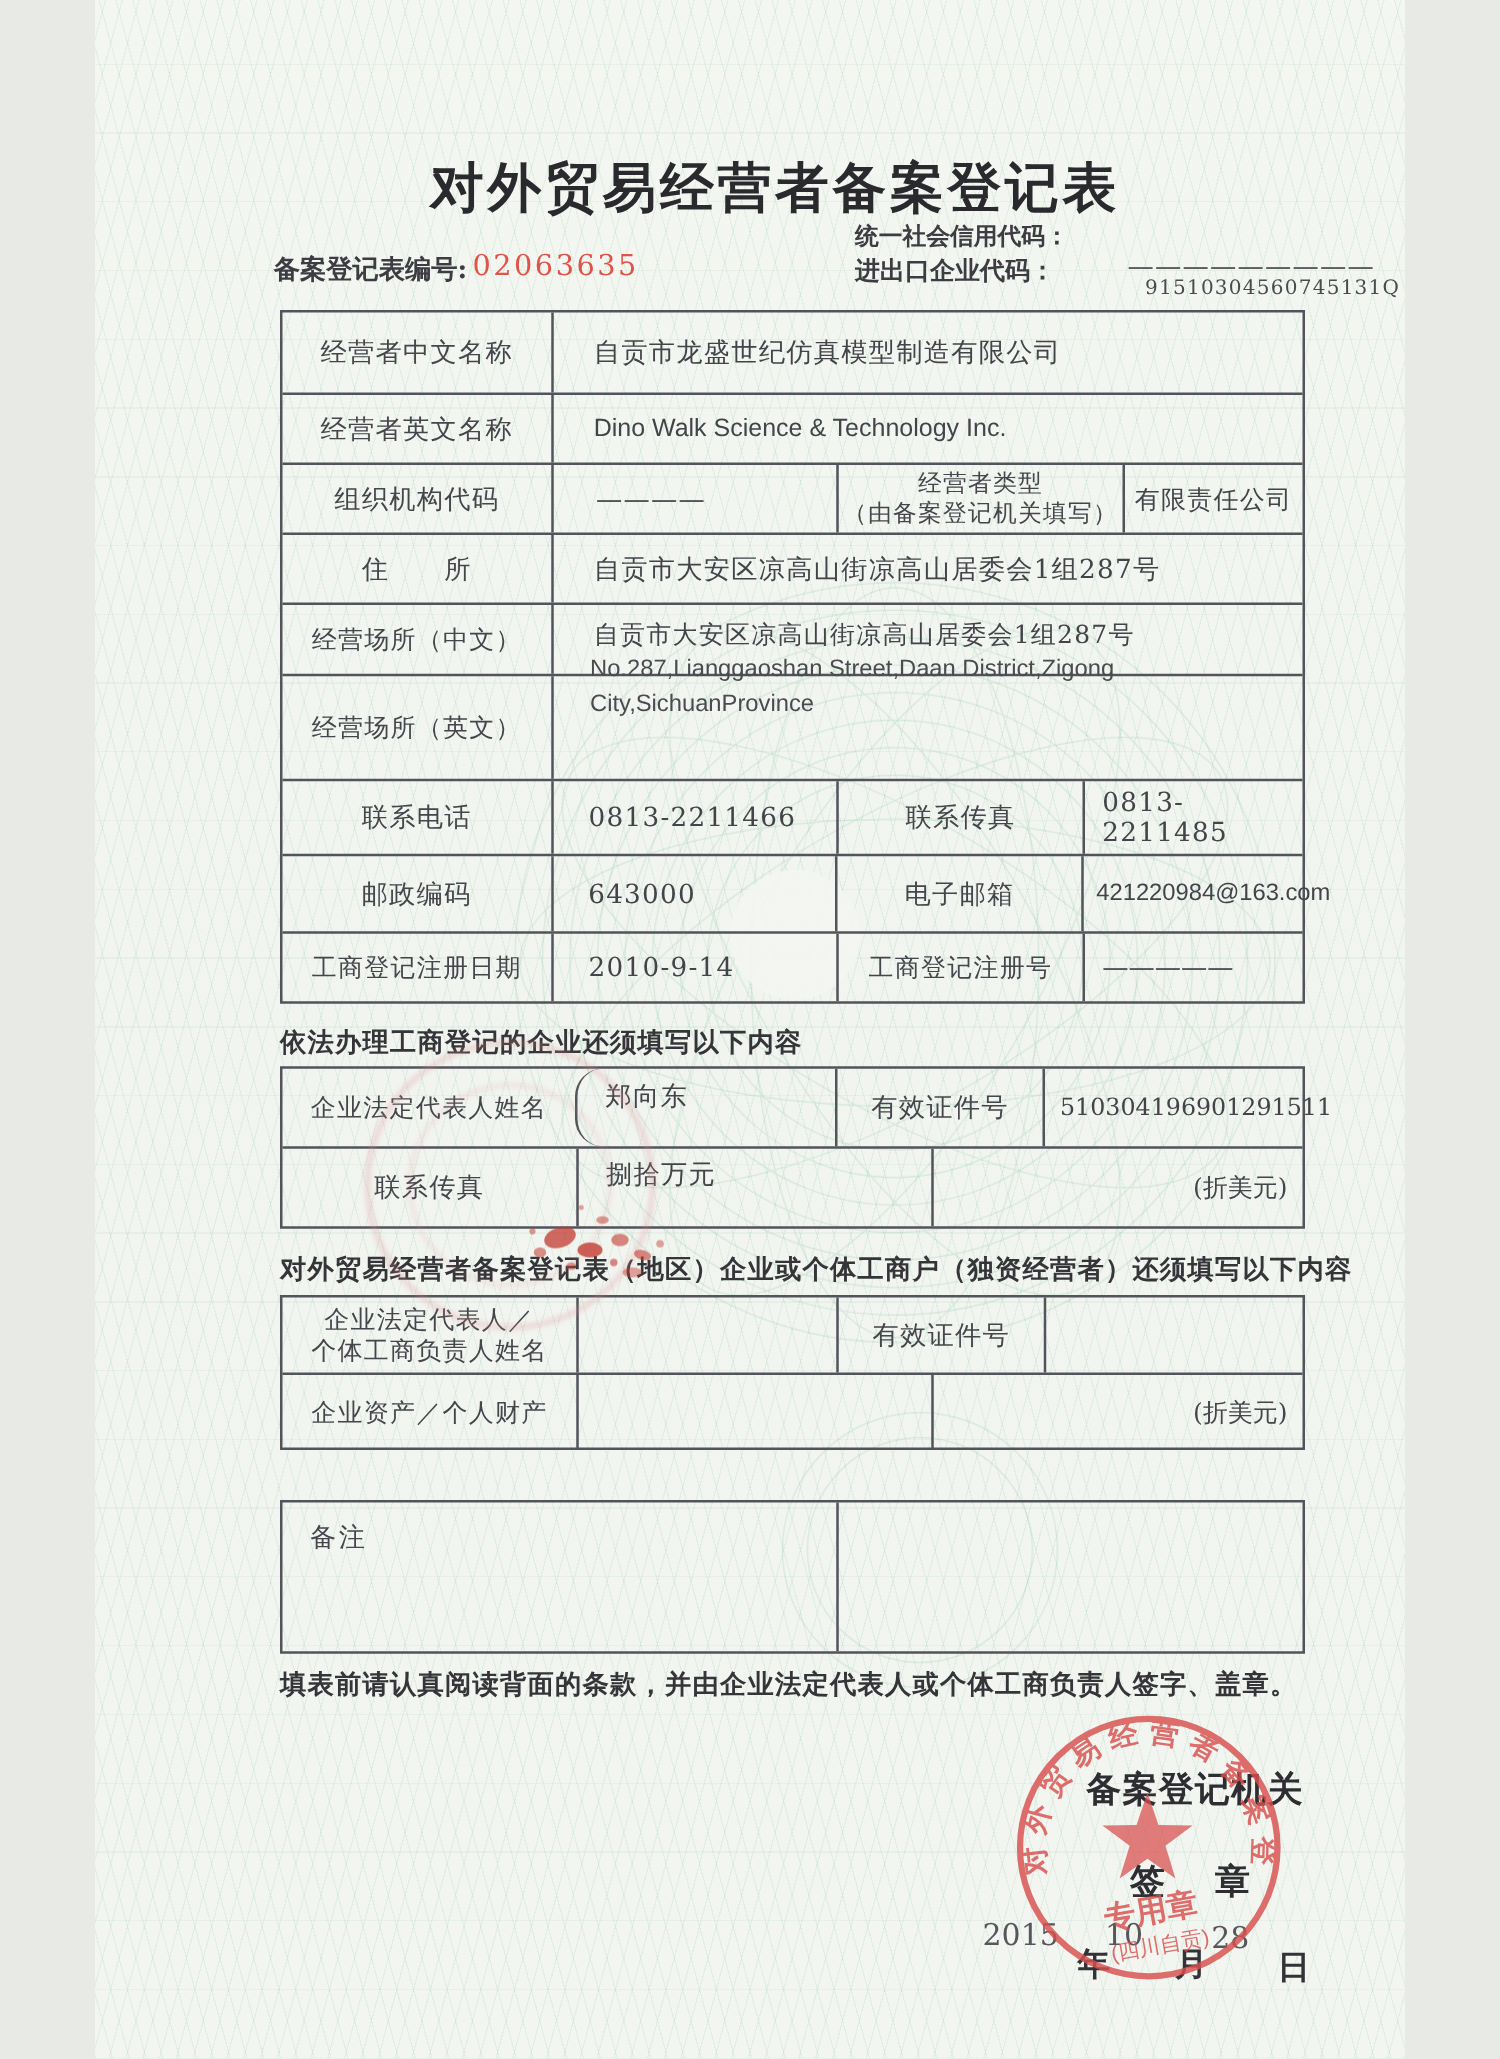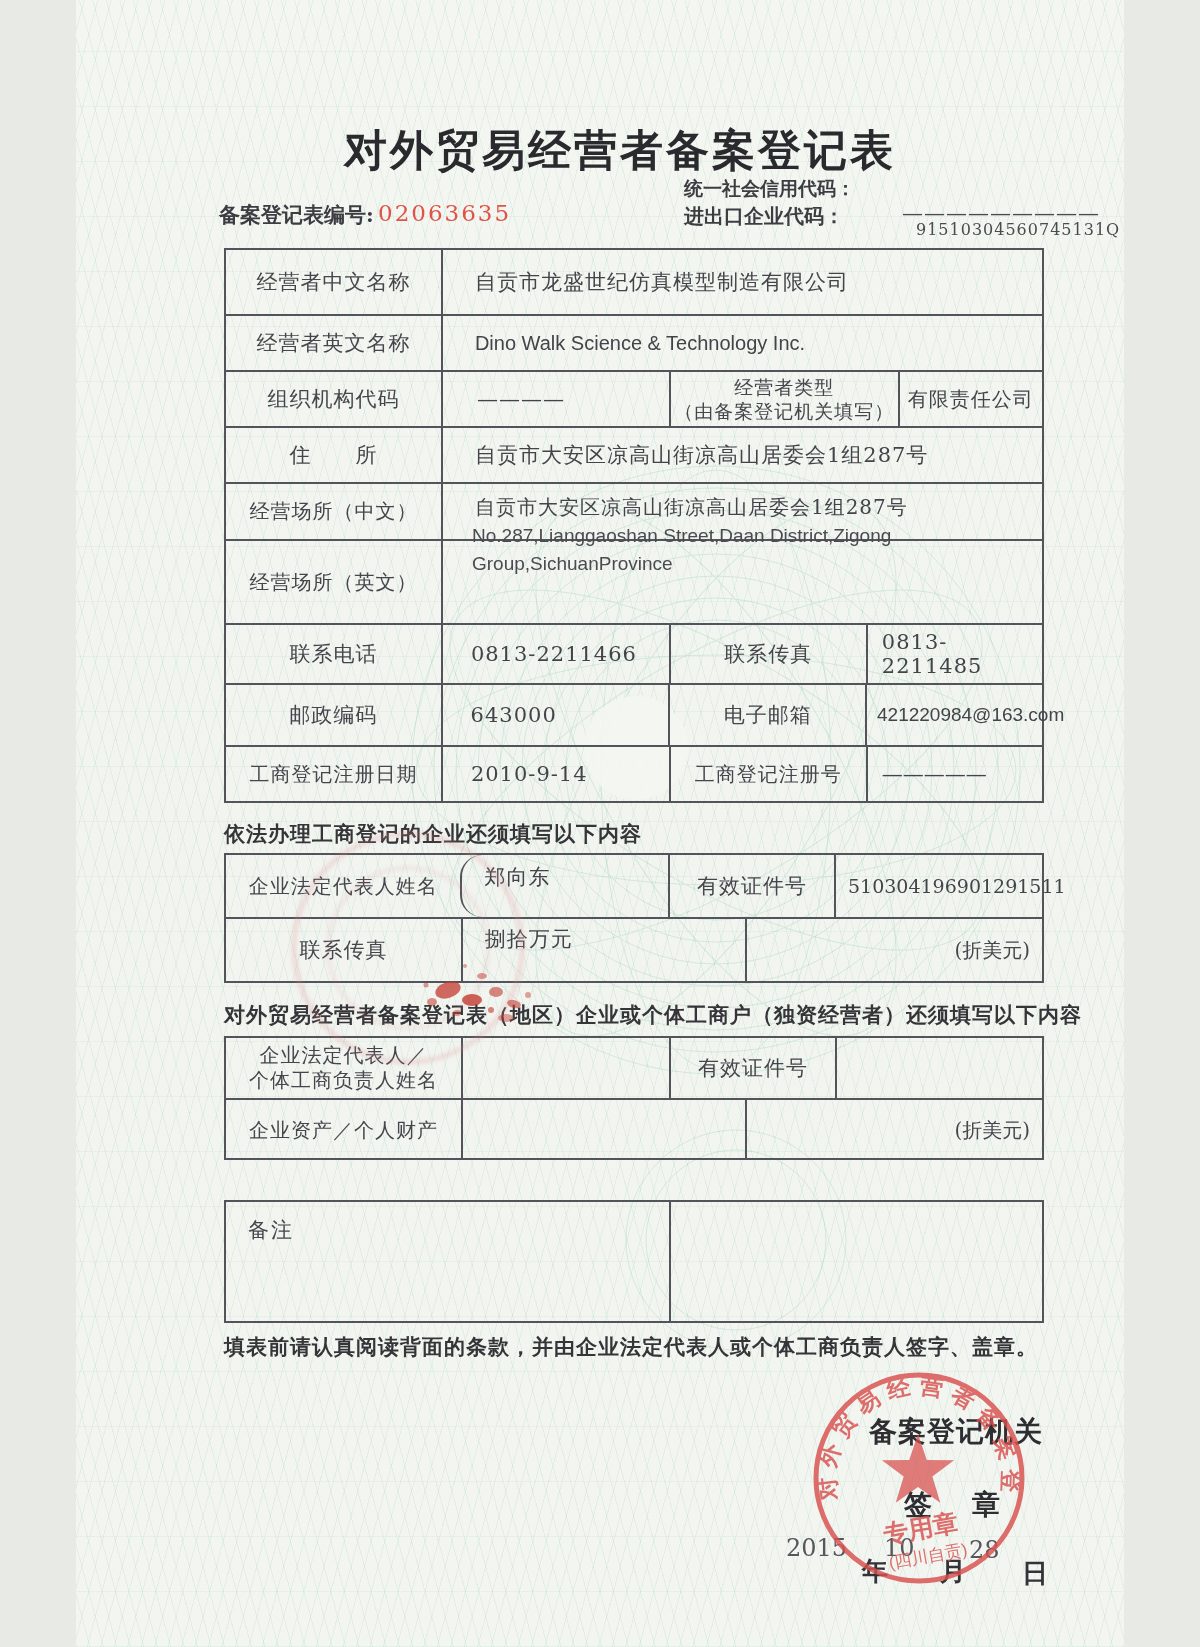--- a/index.html
+++ b/index.html
@@ -120,21 +120,21 @@
     <div class="tr" style="height:56px;">
       <div class="td lbl" style="width:216px;font-size:20px;">工商登记注册日期</div>
       <div class="td val" style="width:229px;padding-left:28px;">2010-9-14</div>
       <div class="td lbl" style="width:198px;font-size:20px;">工商登记注册号</div>
       <div class="td val" style="width:177px;padding-left:14px;letter-spacing:0;">—————</div>
     </div>
   </div>
 
   <div class="abs sans" style="left:396px;top:522px;width:480px;font-size:19px;line-height:28px;color:#4a4a50;z-index:3;">
     <div>No.287,Lianggaoshan Street,Daan District,Zigong</div>
-    <div>Group,SichuanProvince</div>
+    <div>City,SichuanProvince</div>
   </div>
 
   <div class="abs heading" style="left:148px;top:820px;">依法办理工商登记的企业还须填写以下内容</div>
 
   <div class="t" style="top:853px;height:130px;">
     <div class="tr" style="height:62px;">
       <div class="td lbl" style="width:236px;font-size:20px;">企业法定代表人姓名</div>
       <div class="td val" style="width:209px;padding-left:22px;align-items:flex-start;padding-top:8px;border-radius:22px;">郑向东</div>
       <div class="td lbl" style="width:167px;">有效证件号</div>
       <div class="td val" style="width:208px;padding-left:12px;font-size:19px;letter-spacing:0;">510304196901291511</div>

